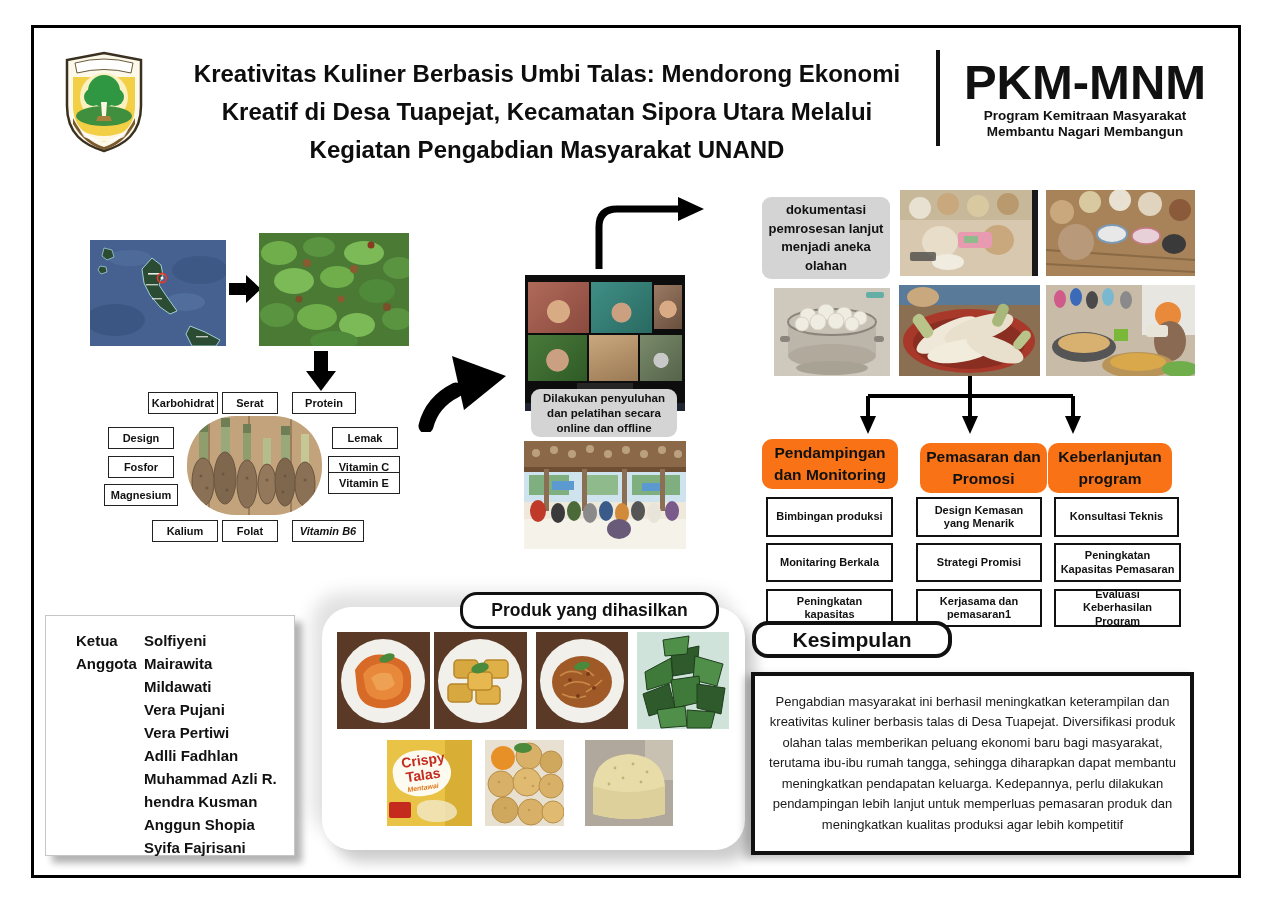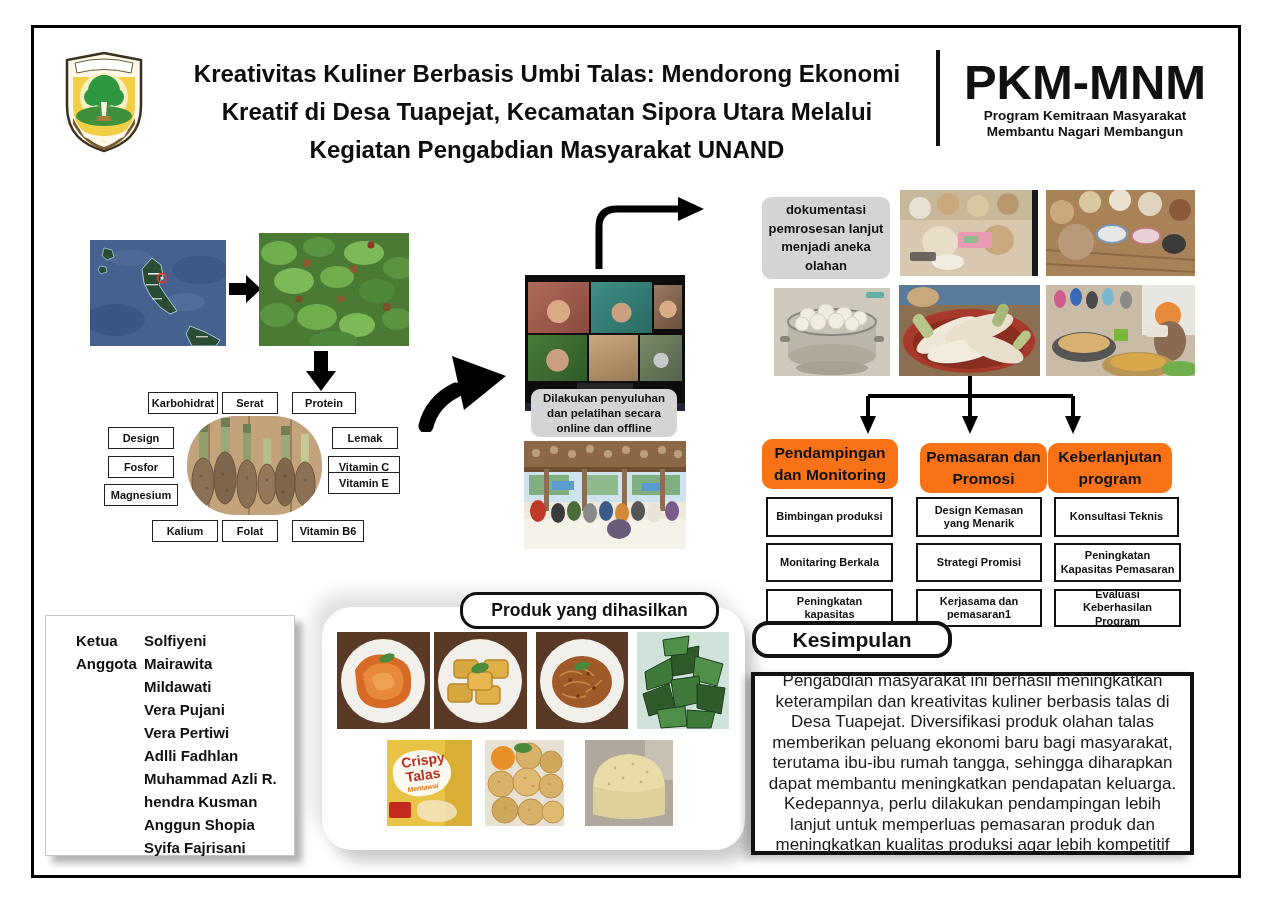--- a/index.html
+++ b/index.html
@@ -30,21 +30,21 @@
   .team-row .lbl{width:62px;flex:none;}
   .team-row .val{margin-left:6px;}
   
   .prod-container{background:#fff;border-radius:30px;
                   box-shadow:-10px -14px 18px rgba(0,0,0,0.12), 10px 12px 14px rgba(0,0,0,0.20);}
   .pill{background:#fff;border:3.5px solid #111;border-radius:17px;display:flex;align-items:center;
         justify-content:center;font-weight:800;}
   .photo{overflow:hidden;}
   
   .kesimpulan-box{border:4px solid #111;background:#fff;box-shadow:-6px 4px 8px rgba(0,0,0,0.25);}
-  .kesimpulan-text{font-size:17px;line-height:20.5px;font-weight:400;text-align:center;color:#1a1a1a;}
+  .kesimpulan-text{font-size:13px;line-height:20.5px;font-weight:400;text-align:center;color:#1a1a1a;}
   svg{display:block;}
 </style>
 </head>
 <body>
 
 <div id="poster">
   <div class="abs border-frame" style="left:31px;top:25px;width:1204px;height:847px;"></div>
 
   <div class="abs" style="left:60px;top:50px;">
     <svg width="88" height="104" viewBox="0 0 88 104">
@@ -137,21 +137,21 @@
   <div class="abs nlabel" style="left:222px;top:392px;width:54px;">Serat</div>
   <div class="abs nlabel" style="left:292px;top:392px;width:62px;">Protein</div>
   <div class="abs nlabel" style="left:108px;top:427px;width:64px;">Design</div>
   <div class="abs nlabel" style="left:108px;top:456px;width:64px;">Fosfor</div>
   <div class="abs nlabel" style="left:104px;top:484px;width:72px;">Magnesium</div>
   <div class="abs nlabel" style="left:332px;top:427px;width:64px;">Lemak</div>
   <div class="abs nlabel" style="left:328px;top:456px;width:70px;">Vitamin C</div>
   <div class="abs nlabel" style="left:328px;top:472px;width:70px;">Vitamin E</div>
   <div class="abs nlabel" style="left:152px;top:520px;width:64px;">Kalium</div>
   <div class="abs nlabel" style="left:222px;top:520px;width:54px;">Folat</div>
-  <div class="abs nlabel" style="left:292px;top:520px;width:70px;">Vitamin B6</div>
+  <div class="abs nlabel" style="left:292px;top:520px;width:70px;font-style:italic;">Vitamin B6</div>
 
   <div class="abs photo" style="left:187px;top:416px;width:135px;height:99px;border-radius:48px;">
     <svg width="135" height="99" viewBox="0 0 135 99">
       <rect width="135" height="99" fill="#c2a37b"></rect>
       <line x1="22" y1="0" x2="22" y2="99" stroke="#8a6f4d" stroke-width="1.4"></line>
       <line x1="62" y1="0" x2="62" y2="99" stroke="#8a6f4d" stroke-width="1.4"></line>
       <line x1="104" y1="0" x2="104" y2="99" stroke="#8a6f4d" stroke-width="1.4"></line>
       <g>
         <rect x="12" y="6" width="9" height="38" fill="#8f9e6c"></rect>
           <rect x="12" y="6" width="9" height="10" fill="#6f7f55"></rect>

